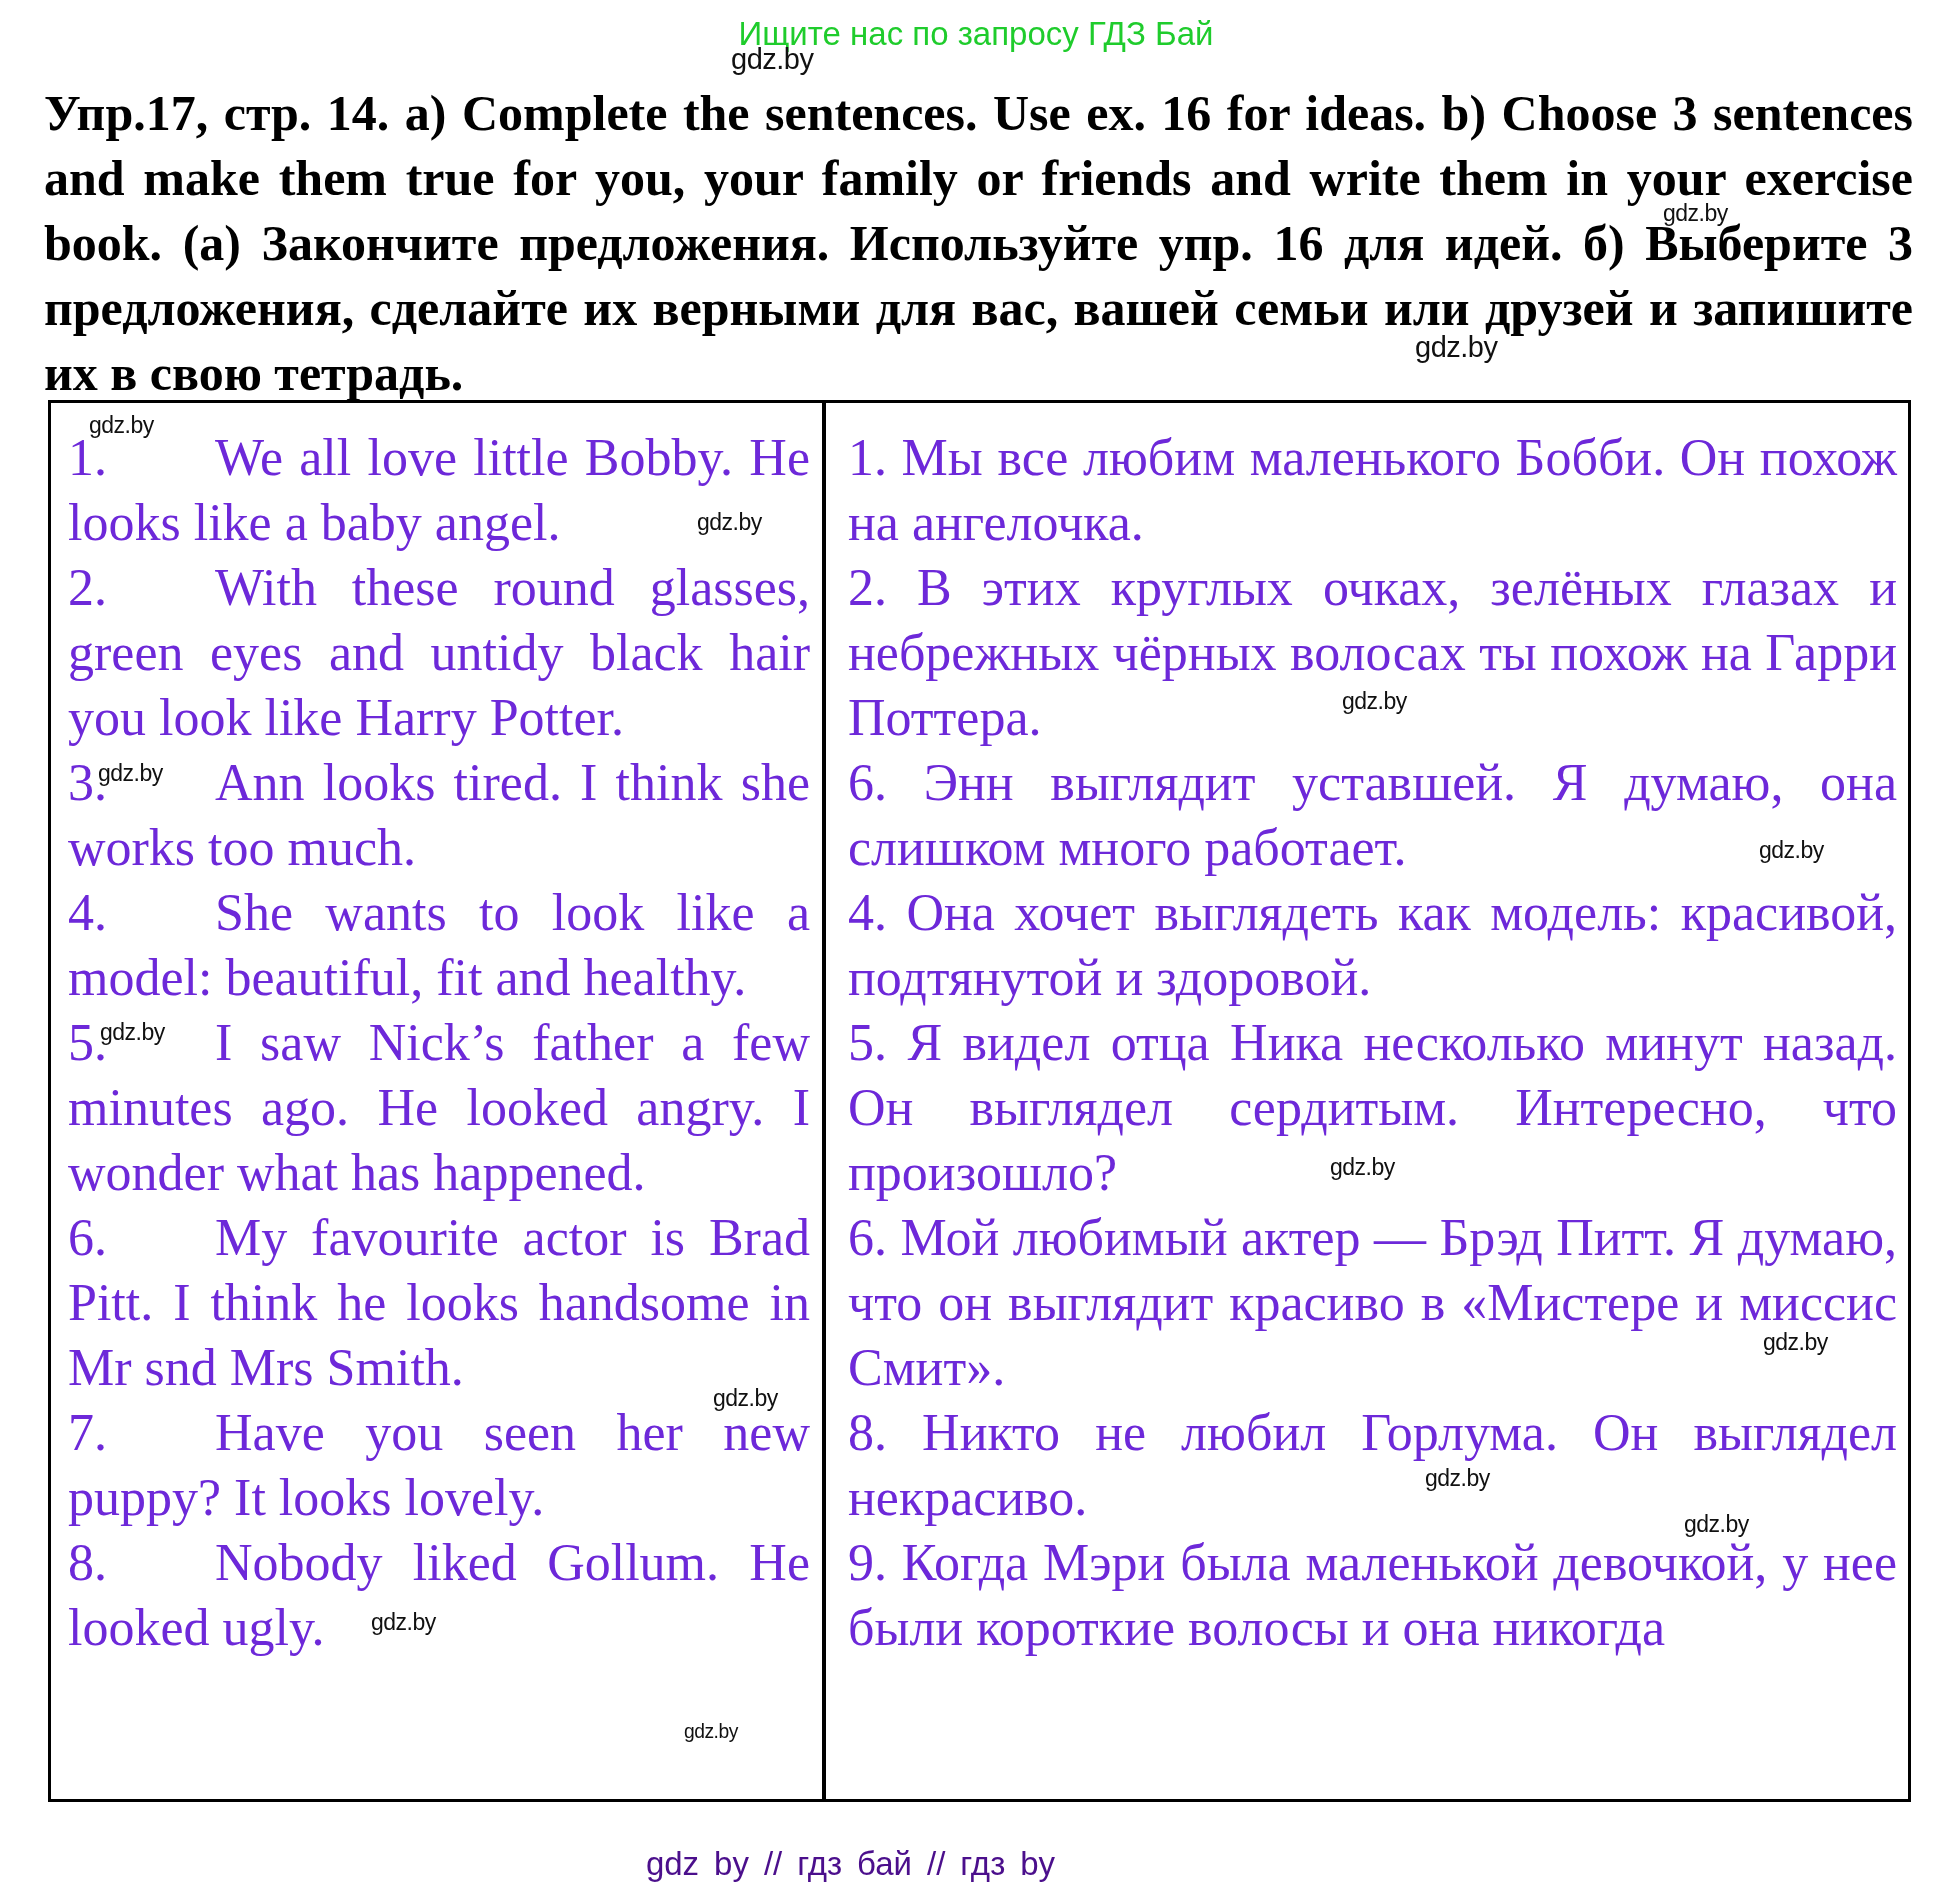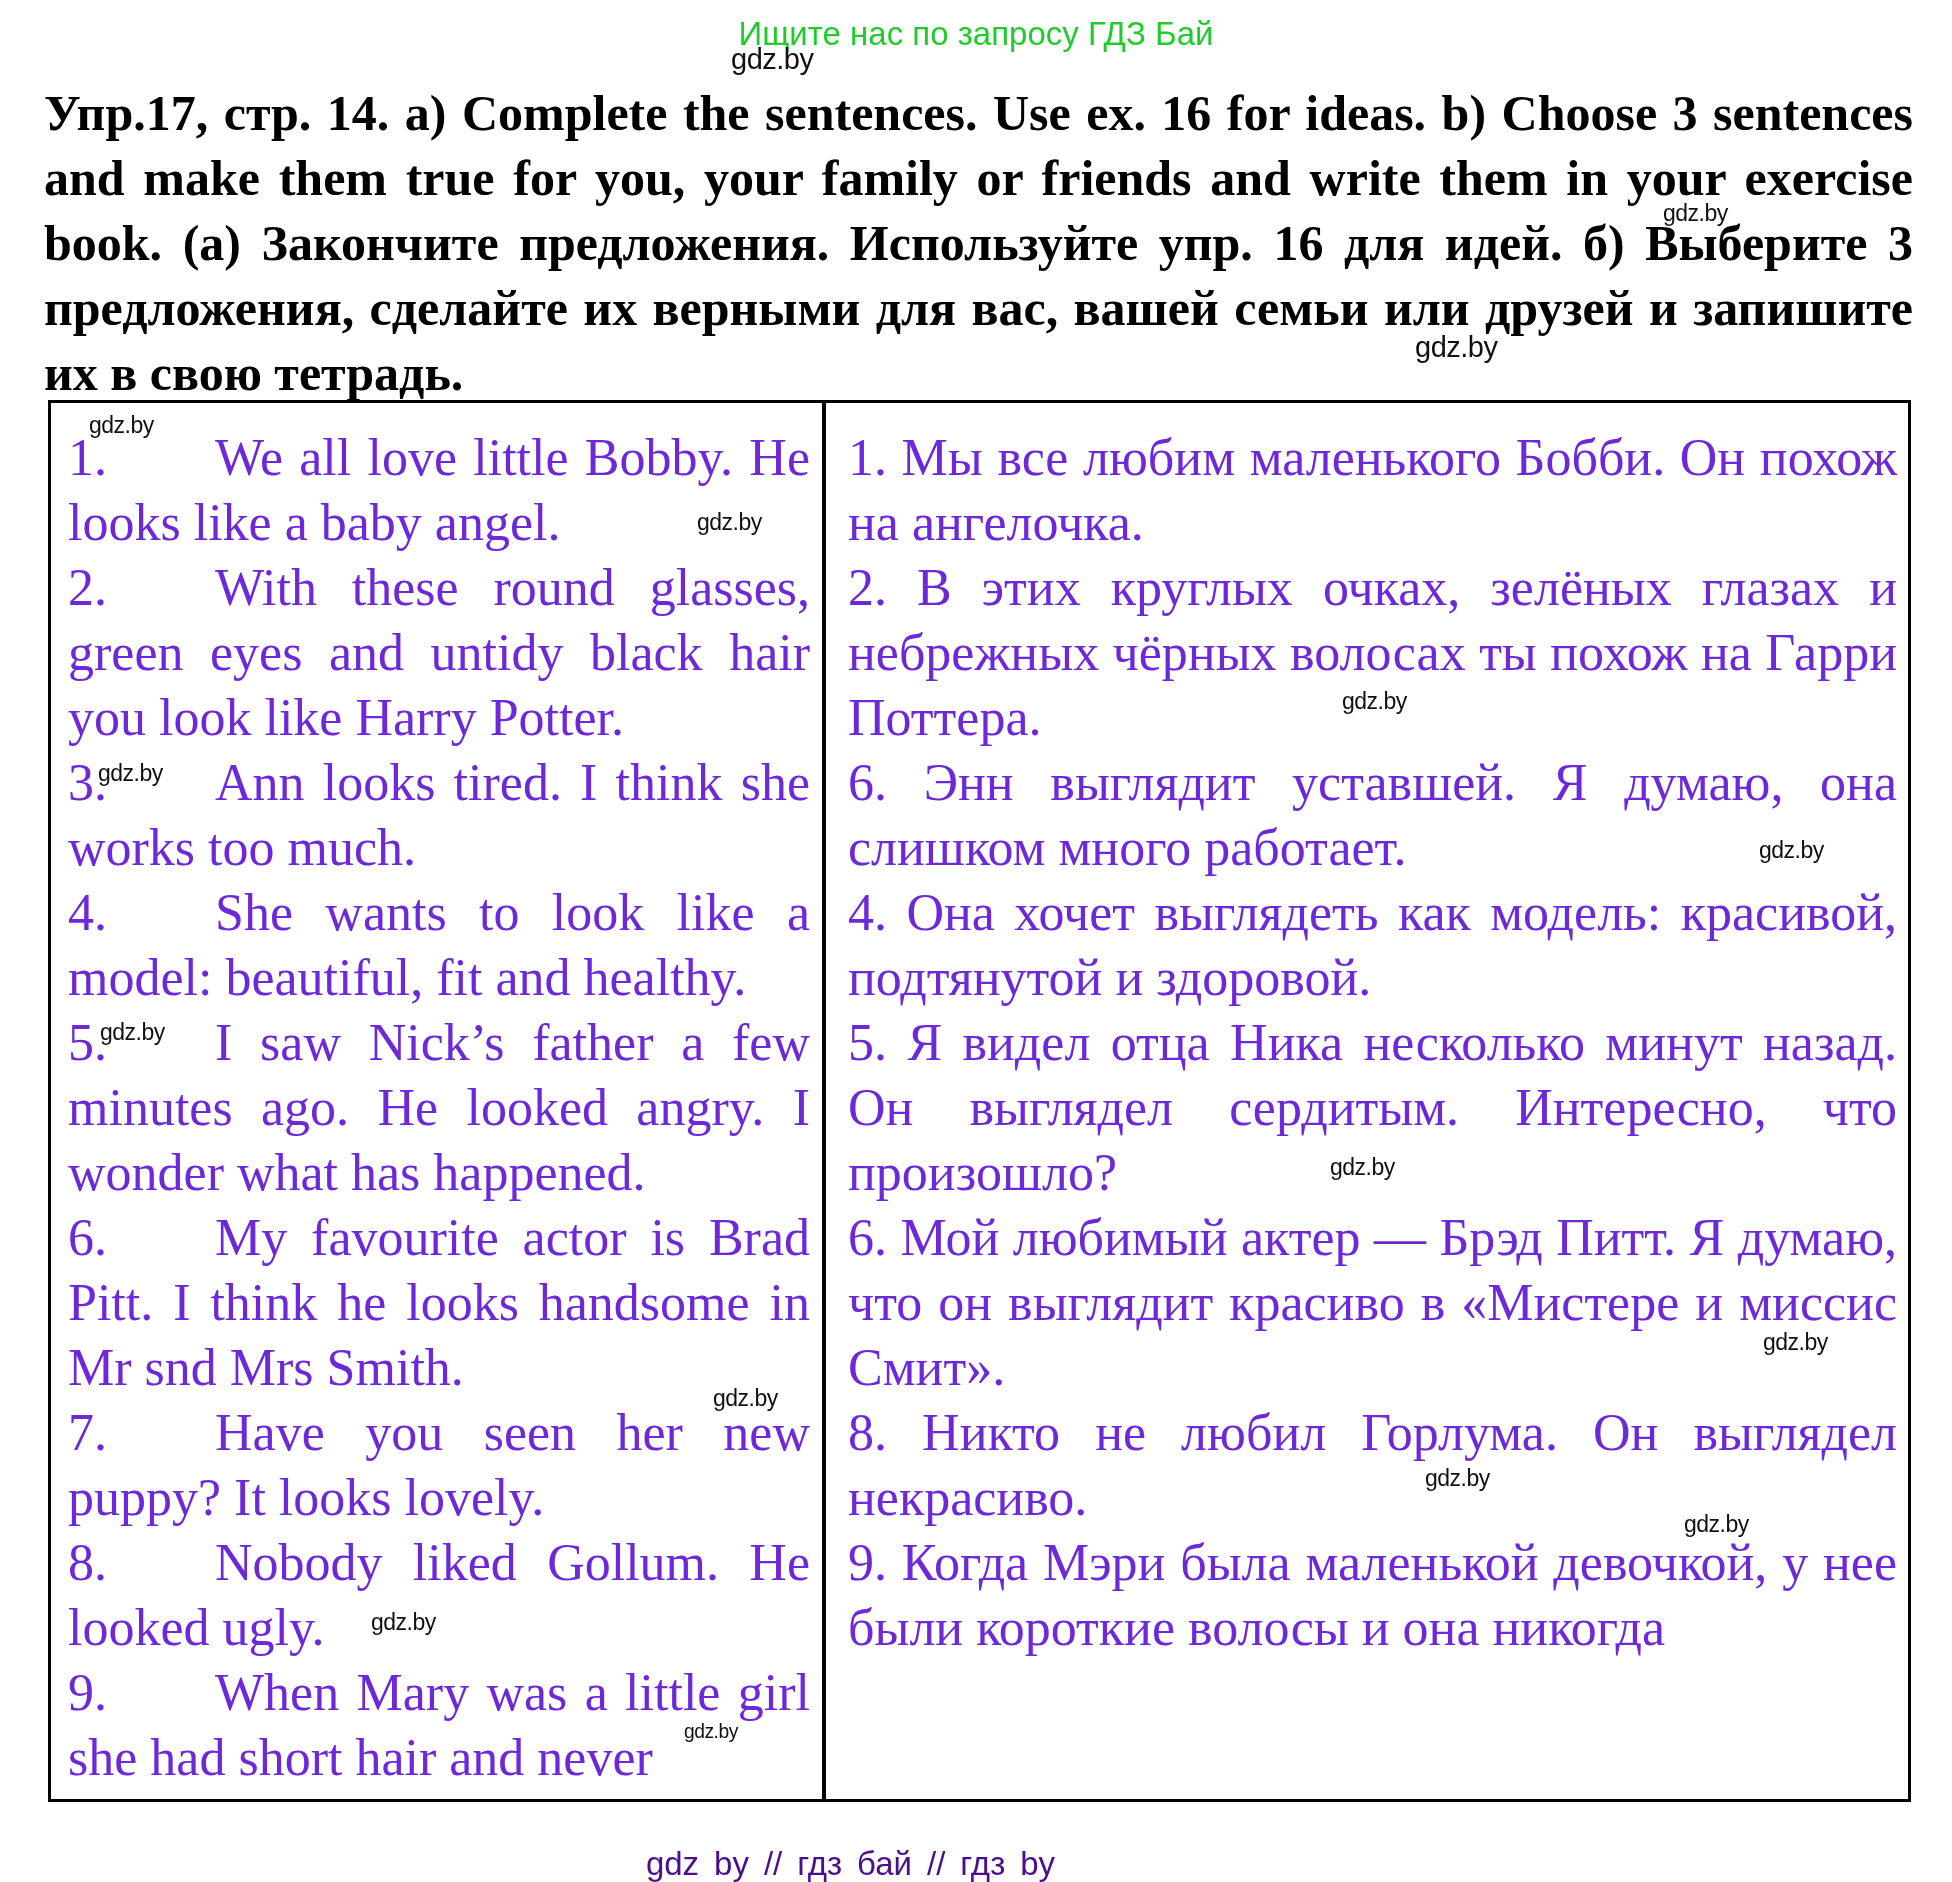--- a/index.html
+++ b/index.html
@@ -71,21 +71,20 @@
 
 <div class="col en">
   <div class="item"><span class="num-en">1.</span><span>We all love little Bobby. He looks like a baby angel.</span></div>
   <div class="item"><span class="num-en">2.</span><span>With these round glasses, green eyes and untidy black hair you look like Harry Potter.</span></div>
   <div class="item"><span class="num-en">3.</span><span>Ann looks tired. I think she works too much.</span></div>
   <div class="item"><span class="num-en">4.</span><span>She wants to look like a model: beautiful, fit and healthy.</span></div>
   <div class="item"><span class="num-en">5.</span><span>I saw Nick’s father a few minutes ago. He looked angry. I wonder what has happened.</span></div>
   <div class="item"><span class="num-en">6.</span><span>My favourite actor is Brad Pitt. I think he looks handsome in Mr snd Mrs Smith.</span></div>
   <div class="item"><span class="num-en">7.</span><span>Have you seen her new puppy? It looks lovely.</span></div>
   <div class="item"><span class="num-en">8.</span><span>Nobody liked Gollum. He looked ugly.</span></div>
-  <div class="item"><span class="num-en">9.</span><span>When Mary was a little girl she had short hair and never</span></div>
 </div>
 
 <div class="col ru">
   <div class="item">1. Мы все любим маленького Бобби. Он похож на ангелочка.</div>
   <div class="item">2. В этих круглых очках, зелёных глазах и небрежных чёрных волосах ты похож на Гарри Поттера.</div>
   <div class="item">6. Энн выглядит уставшей. Я думаю, она слишком много работает.</div>
   <div class="item">4. Она хочет выглядеть как модель: красивой, подтянутой и здоровой.</div>
   <div class="item">5. Я видел отца Ника несколько минут назад. Он выглядел сердитым. Интересно, что произошло?</div>
   <div class="item">6. Мой любимый актер — Брэд Питт. Я думаю, что он выглядит красиво в «Мистере и миссис Смит».</div>
   <div class="item">8. Никто не любил Горлума. Он выглядел некрасиво.</div>

